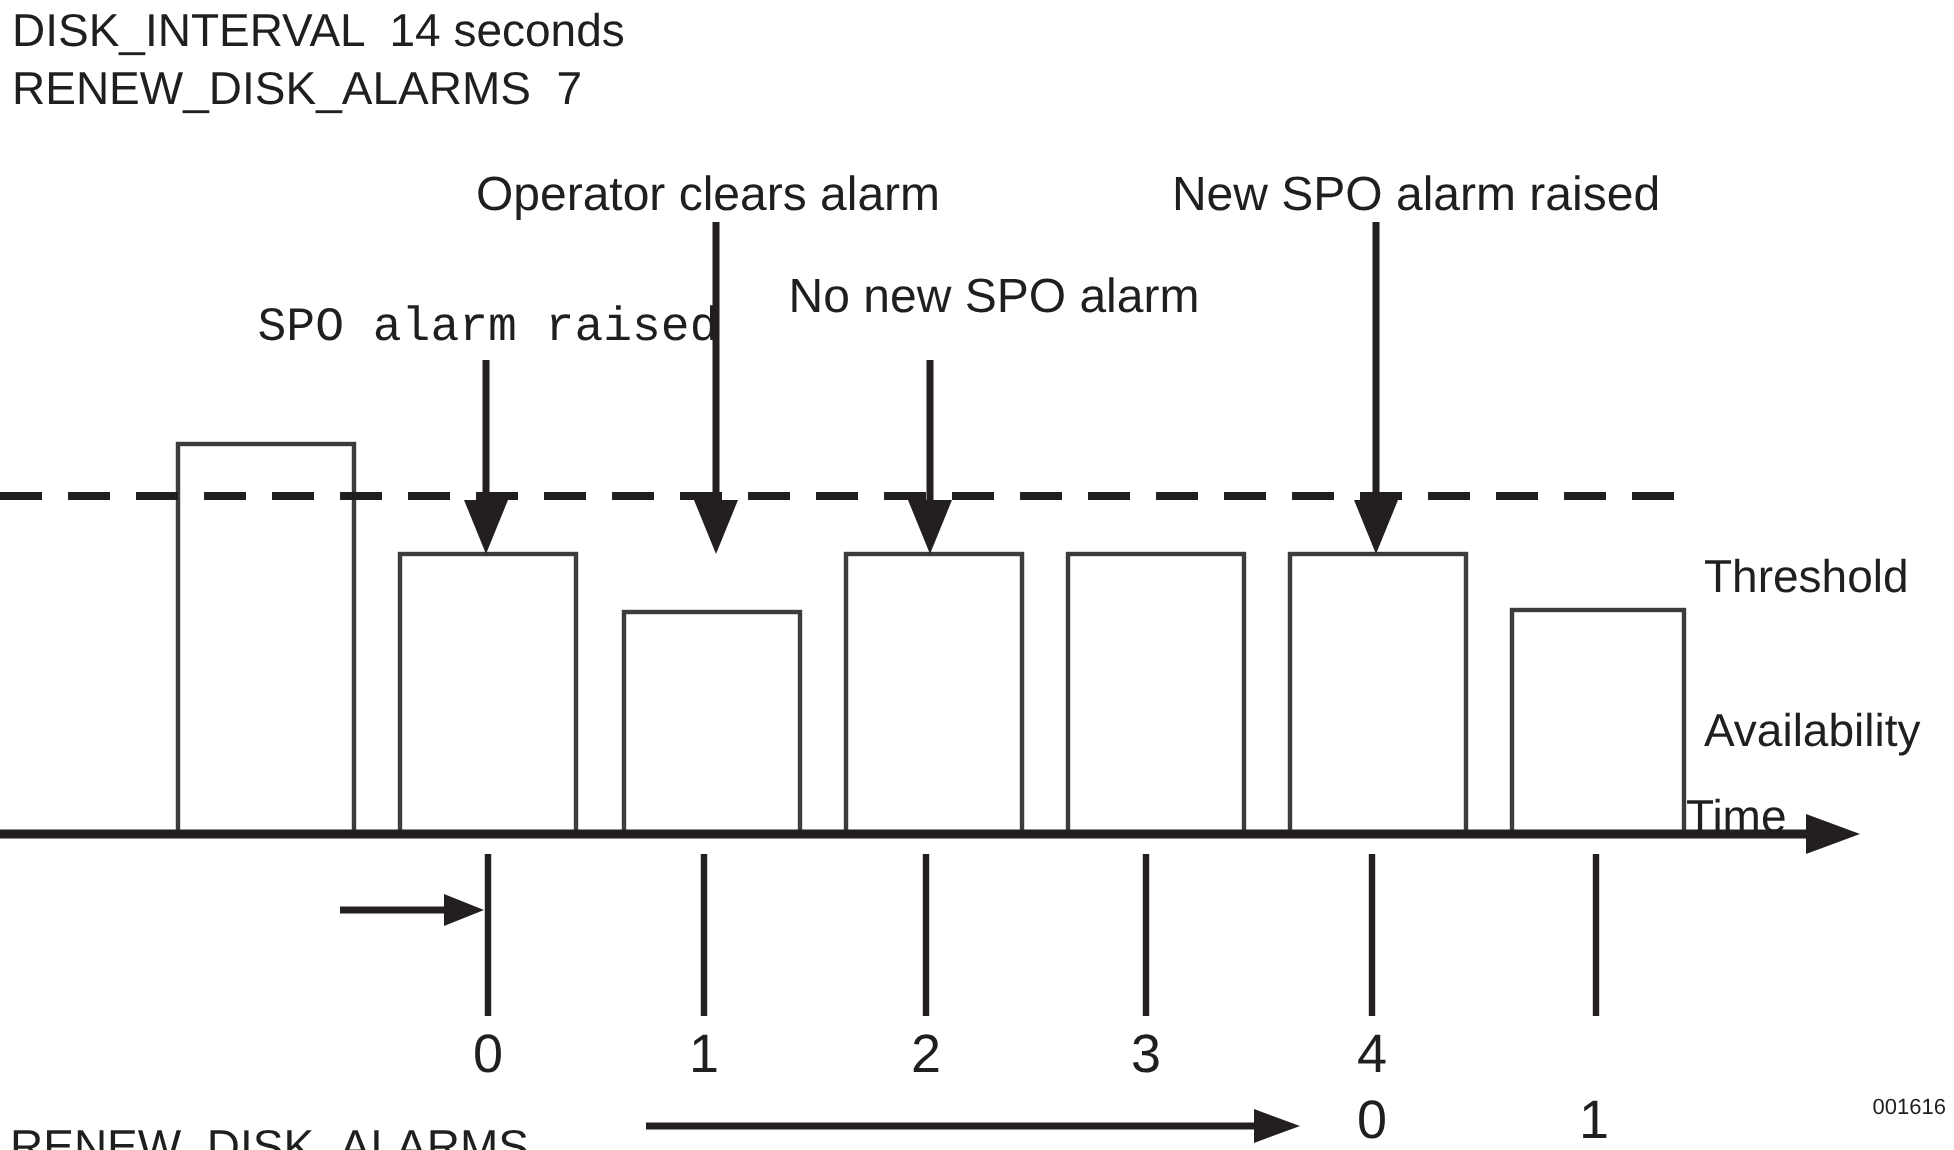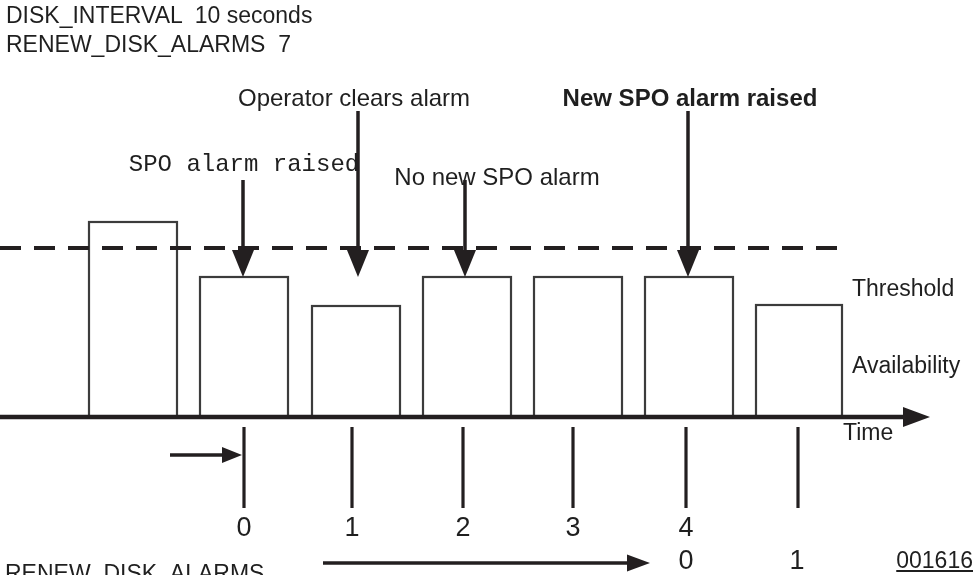--- a/index.html
+++ b/index.html
@@ -6,26 +6,26 @@
   #figure{
     position:relative;
     width:977px;height:575px;
     background:#ffffff;
     font-family:"Liberation Sans","DejaVu Sans",sans-serif;
     color:#1f1f1f;
     overflow:hidden;
   }
   .txt{position:absolute;white-space:pre;line-height:1.12;}
   .t23{font-size:23px;}
-  .t17{font-size:23px;text-decoration:underline;}
+  .t17{font-size:11px;}
   #svg-layer{position:absolute;left:0;top:0;width:977px;height:575px;}
   .hdr1{left:6px;top:3px;}
   .hdr2{left:6px;top:32px;}
   .avail-label{left:852px;top:224px;}
-  .time-label{left:843px;top:420px;}
+  .time-label{left:843px;top:396px;}
   .disk-label{left:6px;top:441px;}
   .renew-label{left:5px;top:545px;margin-top:16px;}
   .fig-num{right:4px;top:548px;}
   .ann-label{position:absolute;font-size:24px;white-space:pre;transform:translateX(-50%);}
   .tick-num{position:absolute;font-size:27px;transform:translateX(-50%);top:512px;}
   .renew-num{position:absolute;font-size:27px;transform:translateX(-50%);top:545px;}
 </style>
 </head>
 <body>
 
@@ -55,28 +55,28 @@
       <line x1="244" y1="427" x2="244" y2="508" stroke="#231f20" stroke-width="3.2"></line>
       <line x1="352" y1="427" x2="352" y2="508" stroke="#231f20" stroke-width="3.2"></line>
       <line x1="463" y1="427" x2="463" y2="508" stroke="#231f20" stroke-width="3.2"></line>
       <line x1="573" y1="427" x2="573" y2="508" stroke="#231f20" stroke-width="3.2"></line>
       <line x1="686" y1="427" x2="686" y2="508" stroke="#231f20" stroke-width="3.2"></line>
       <line x1="798" y1="427" x2="798" y2="508" stroke="#231f20" stroke-width="3.2"></line>
       <line x1="323" y1="563" x2="629" y2="563" stroke="#231f20" stroke-width="3.5"></line>
       <polygon points="650,563 627,554.5 627,571.5" fill="#231f20"></polygon>
     </svg>
 
-  <div class="txt t23 hdr1">DISK_INTERVAL  10 seconds</div>
+  <div class="txt t23 hdr1">DISK_INTERVAL  14 seconds</div>
   <div class="txt t23 hdr2">RENEW_DISK_ALARMS  7</div>
 
   <div id="annotation-labels">
       <div class="ann-label" style="left: 244px; top: 151px; font-family: Liberation Mono, monospace;">SPO alarm raised</div>
       <div class="ann-label" style="left: 354px; top: 84px;">Operator clears alarm</div>
-      <div class="ann-label" style="left: 497px; top: 163px;">No new SPO alarm</div>
-      <div class="ann-label" style="left: 690px; top: 84px; font-weight: bold;">New SPO alarm raised</div>
+      <div class="ann-label" style="left: 497px; top: 135px;">No new SPO alarm</div>
+      <div class="ann-label" style="left: 708px; top: 84px;">New SPO alarm raised</div>
     </div>
 
   <div class="txt t23 avail-label">
     <div>Threshold</div>
     <div>Availability</div>
   </div>
 
   <div class="txt t23 time-label">Time</div>
 
 

